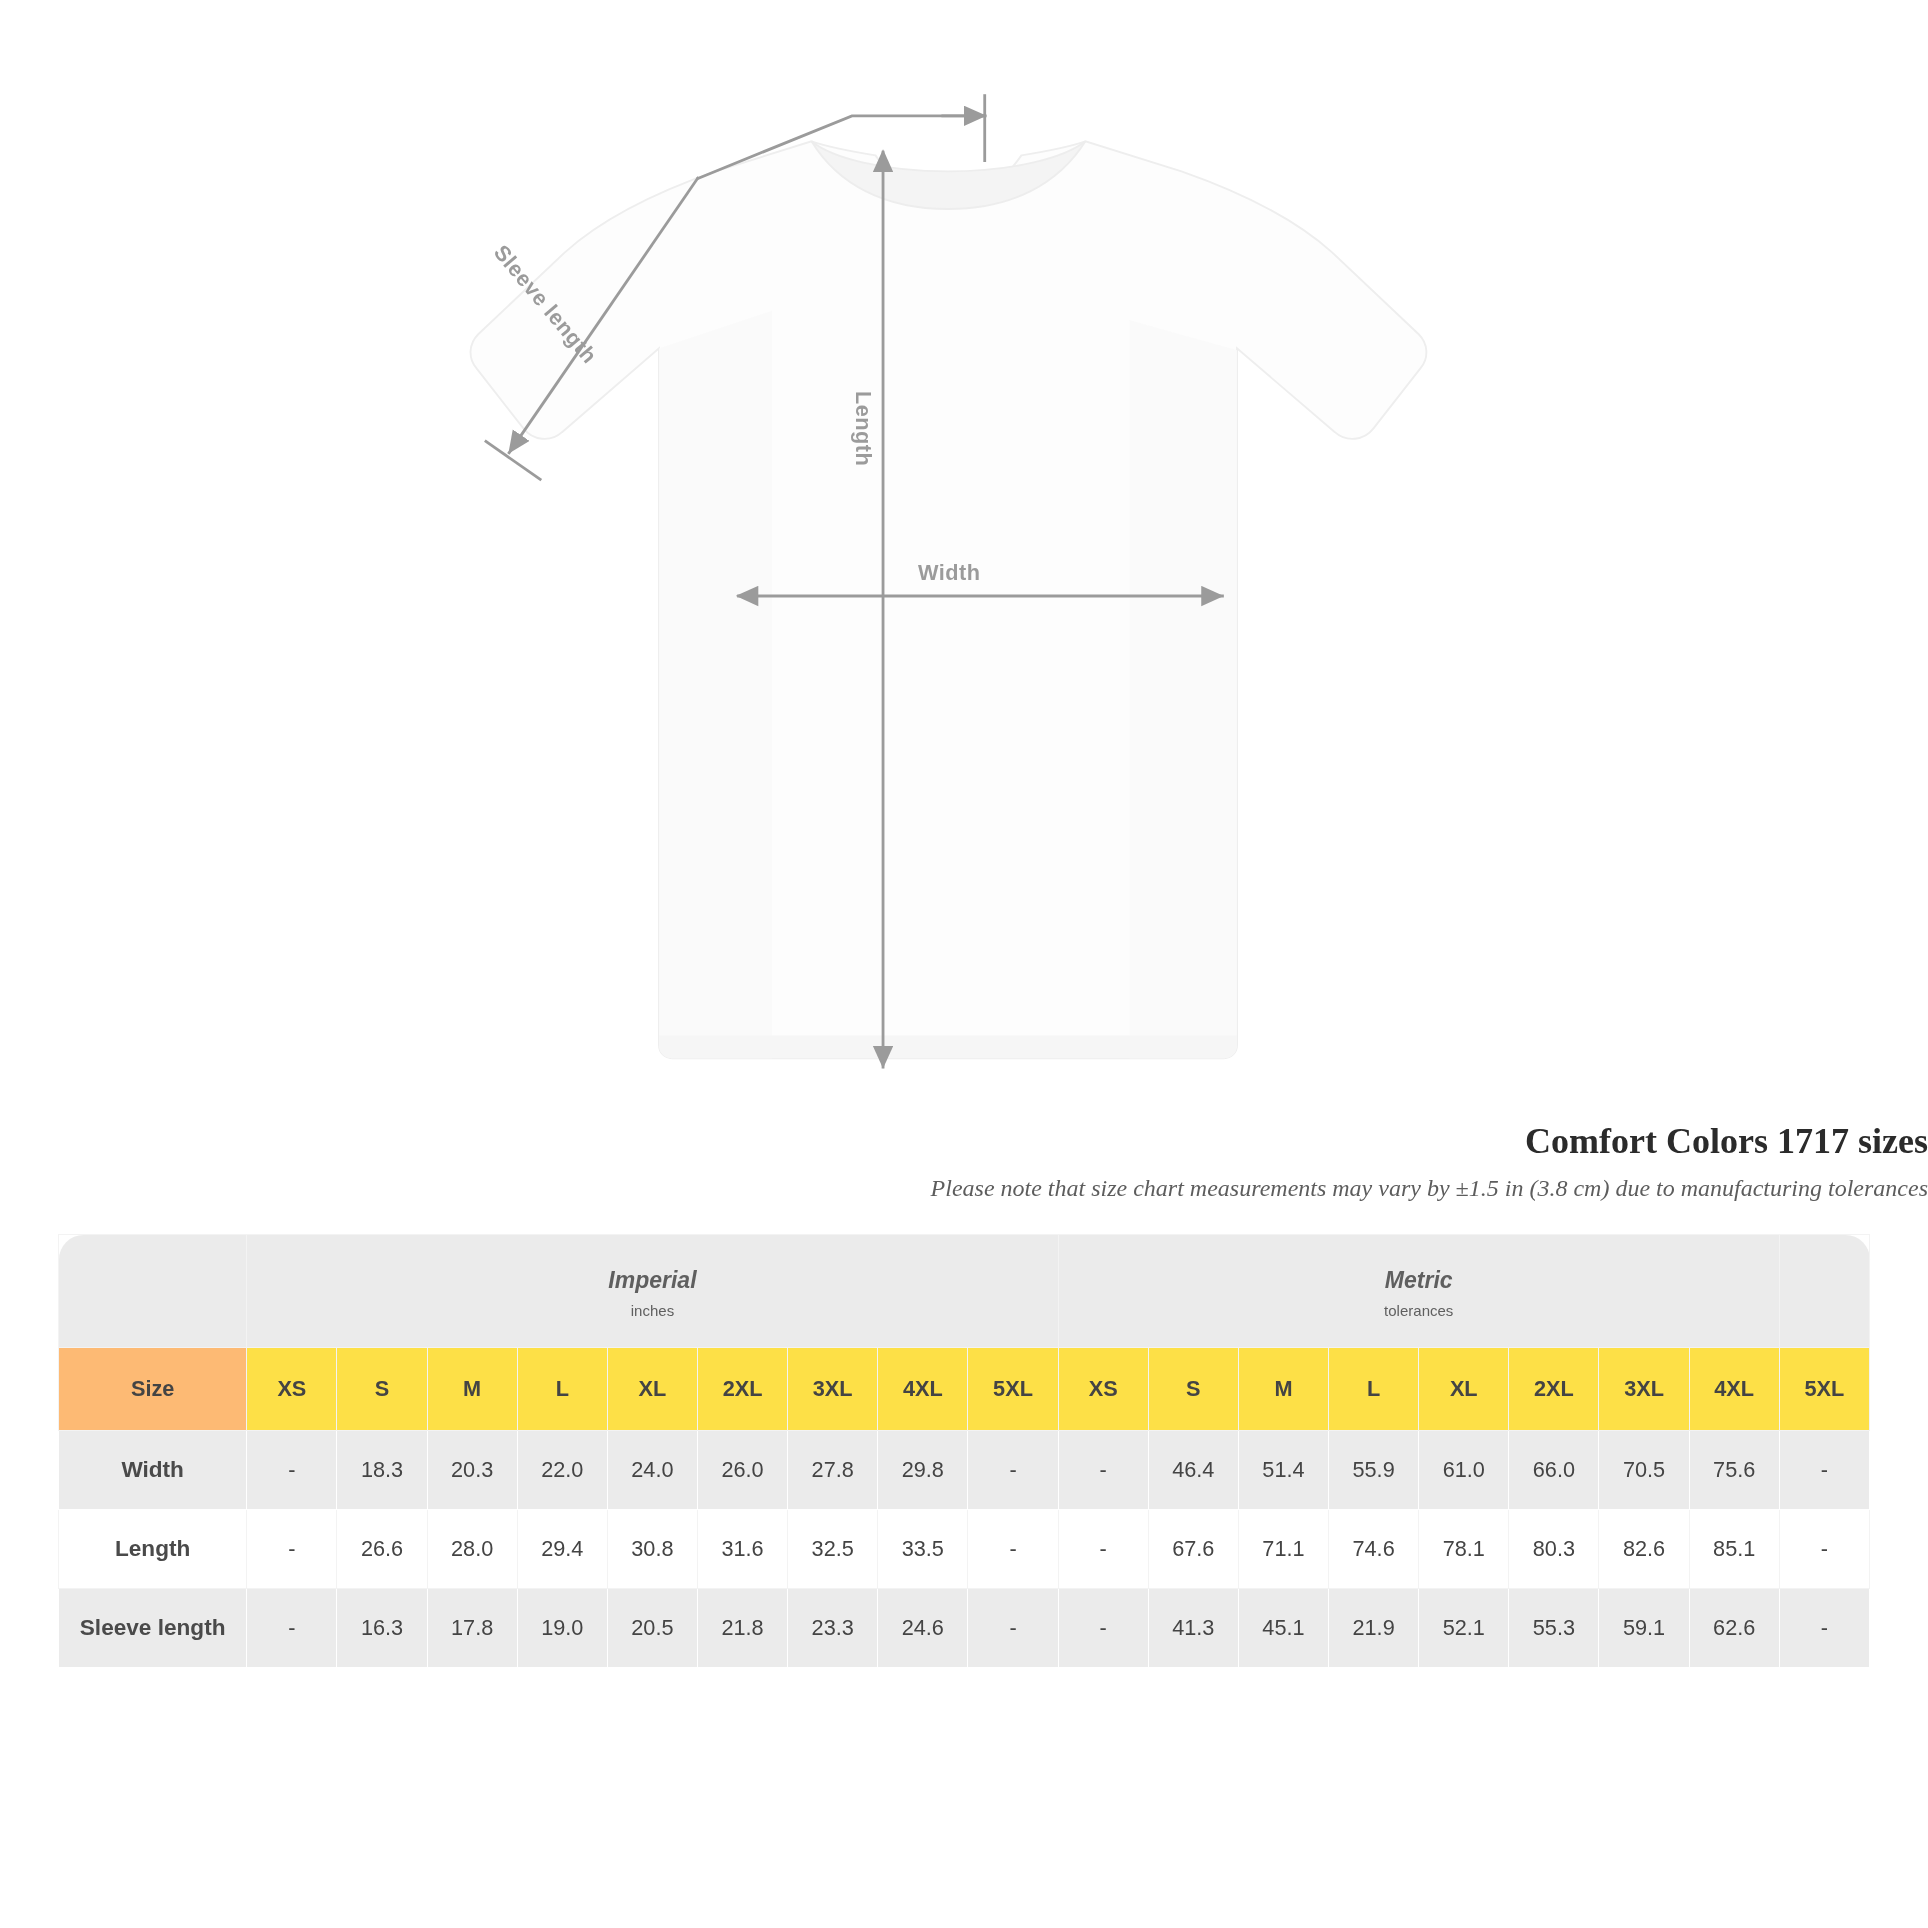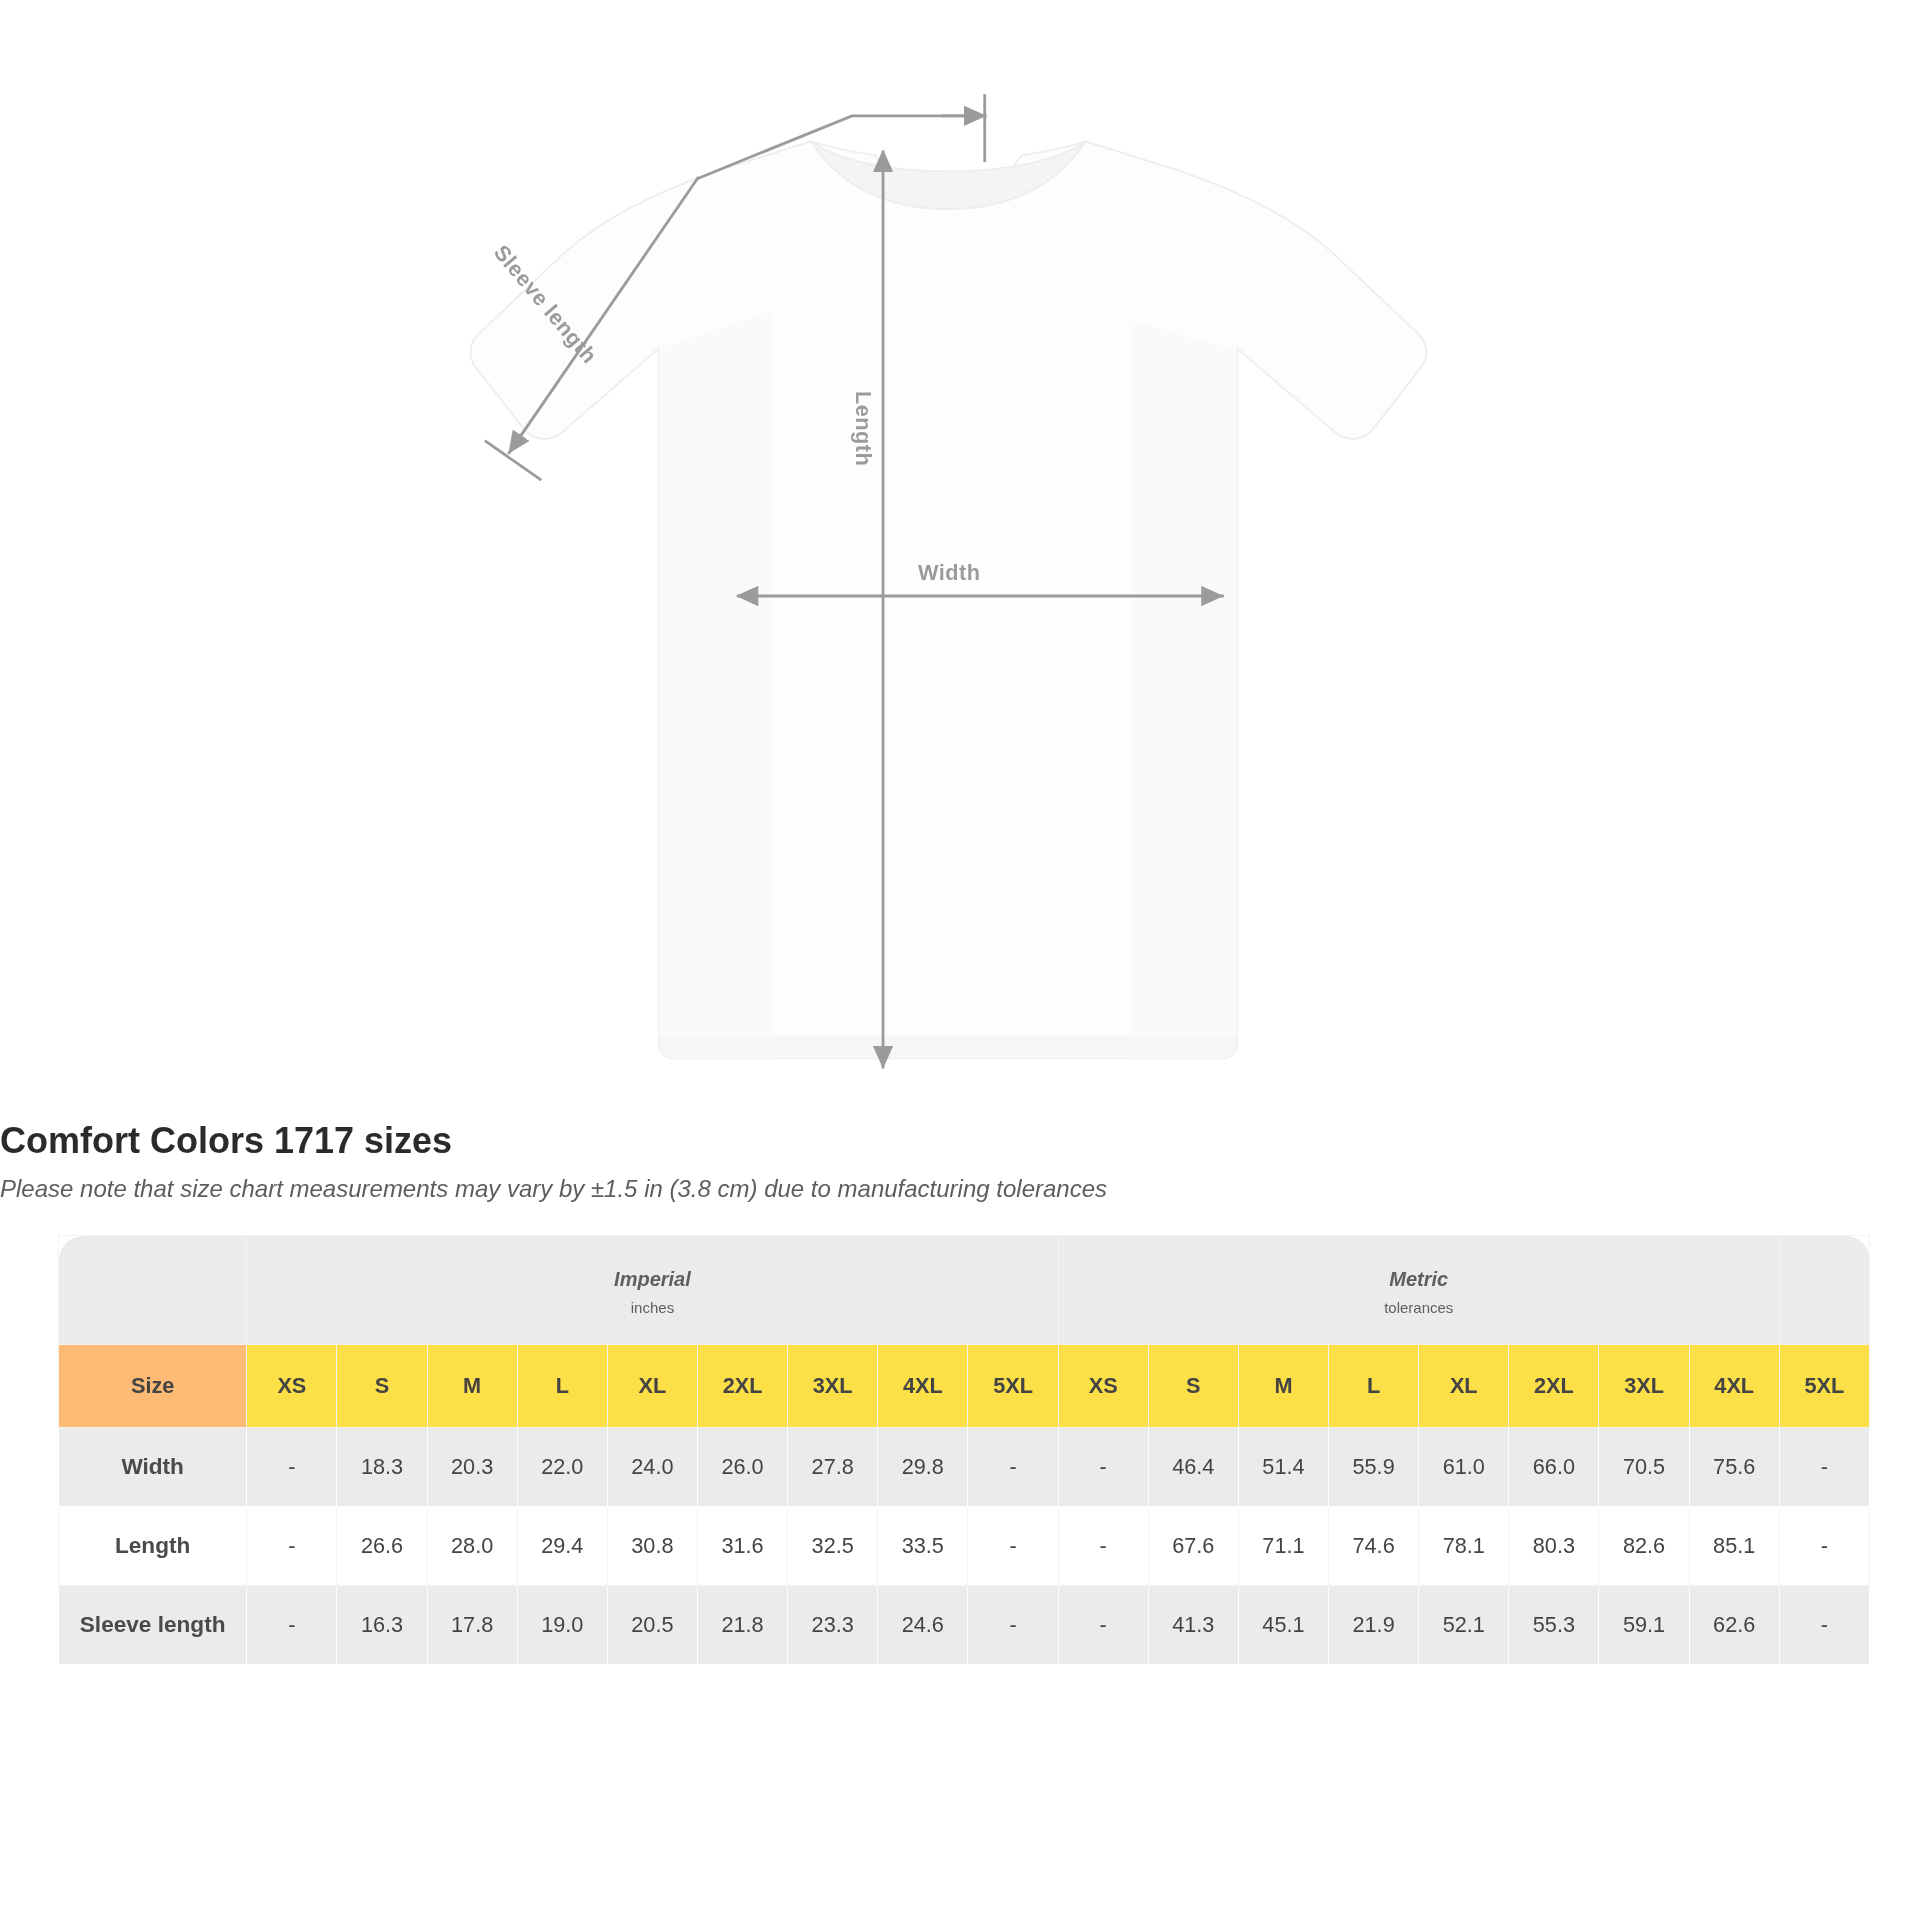--- a/index.html
+++ b/index.html
@@ -46,22 +46,23 @@
   }
   .dim-label.sleeve-label {
     left: 508px;
     top: 240px;
     transform: rotate(50deg);
     transform-origin: left top;
   }
 
   
   .heading-block {
-    text-align: left;
+    text-align: right;
     margin-top: 9.4px;
+    font-family: Liberation Serif, serif;
   }
   .chart-title {
     font-size: 36px;
     font-weight: bold;
     color: #2b2b2b;
     margin: 0 0 13px 0;
   }
   .chart-note {
     font-size: 24px;
     font-style: italic;
@@ -91,21 +92,21 @@
     border: none;
     padding: 32px 0 28px 0;
   }
   .sys-row td.blank-left {
     border-top-left-radius: 24.5px;
   }
   .sys-row td.blank-right {
     border-top-right-radius: 24.5px;
   }
   .sys-name {
-    font-size: 20px;
+    font-size: 23px;
     font-weight: bold;
     font-style: italic;
     color: #5f5f5f;
     margin-bottom: 7.5px;
   }
   .sys-unit {
     font-size: 15px;
     color: #5f5f5f;
   }
   

